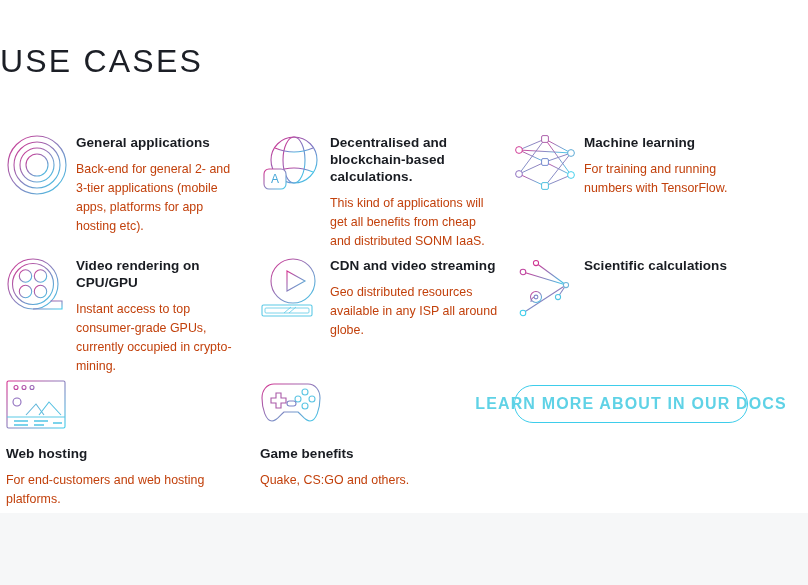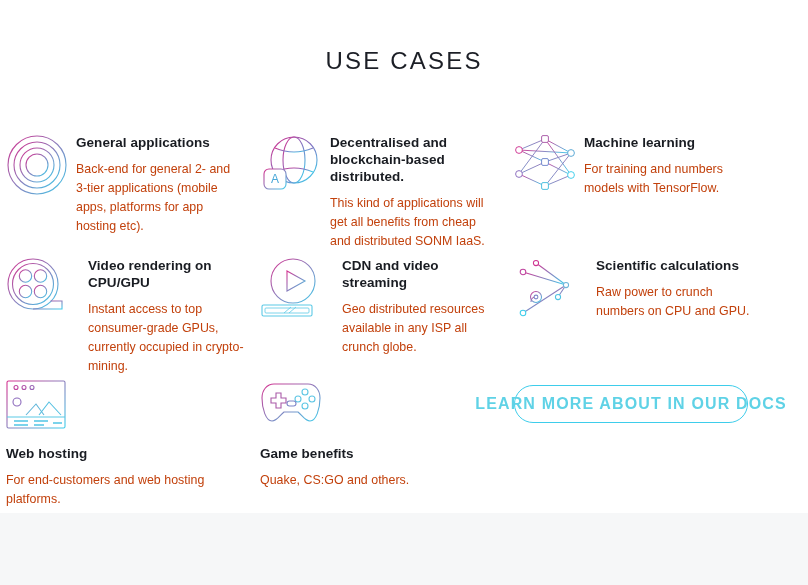--- a/index.html
+++ b/index.html
@@ -18,22 +18,22 @@
     height: 585px;
     background: #ffffff;
   }
 
   
   .section-title {
     position: absolute;
     top: 42px;
     left: 0;
     width: 808px;
-    text-align: center;
-    font-size: 24px;
+    text-align: left;
+    font-size: 32px;
     font-weight: 400;
     letter-spacing: 2.2px;
     color: #1c1f26;
     line-height: 38px;
   }
 
   
   .grid {
     position: absolute;
     top: 132px;
@@ -44,21 +44,21 @@
     grid-auto-rows: min-content;
     row-gap: 0;
   }
 
   .cell {
     display: flex;
     align-items: flex-start;
     padding-right: 16px;
   }
   .cell.r1 { height: 123px; }
-  .cell.r2 { height: 122px; gap: 12px; }
+  .cell.r2 { height: 122px; }
   .cell.r3 { height: 80px; flex-direction: column; }
 
   .icon-wrap {
     flex: 0 0 auto;
     width: 70px;
     height: 66px;
     display: flex;
     align-items: flex-start;
     justify-content: flex-start;
     padding-top: 2px;
@@ -187,21 +187,21 @@
           <ellipse cx="34" cy="26" rx="11" ry="23"></ellipse>
           <line x1="11" y1="26" x2="57" y2="26"></line>
           <path d="M15 14 Q34 22 53 14"></path>
           <path d="M15 38 Q34 30 53 38"></path>
           <line x1="34" y1="3" x2="34" y2="49"></line>
           <rect x="4" y="35" width="22" height="20" rx="5" fill="#ffffff" stroke="url(#gradB)"></rect>
           <text x="15" y="49" font-family="Liberation Sans, sans-serif" font-size="12" fill="#4aa8d8" stroke="none" text-anchor="middle">A</text>
         </svg>
       </div>
       <div class="txt">
-        <div class="item-title">Decentralised and blockchain-based distributed.</div>
+        <div class="item-title">Decentralised and blockchain-based calculations.</div>
         <div class="item-desc">This kind of applications will get all benefits from cheap and distributed SONM IaaS.</div>
       </div>
     </div>
 
     <div class="cell r1">
       <div class="icon-wrap">
         <svg width="62" height="58" viewBox="0 0 62 58" fill="none" stroke="url(#gradD)" stroke-width="0.95">
           <g>
             <line x1="5" y1="16" x2="31" y2="5"></line>
             <line x1="5" y1="16" x2="31" y2="28"></line>
@@ -225,21 +225,21 @@
             <rect x="27.6" y="1.6" width="6.8" height="6.8" rx="1.4" stroke="#a95aa8"></rect>
             <rect x="27.6" y="24.6" width="6.8" height="6.8" rx="1.4" stroke="#6f86cc"></rect>
             <rect x="27.6" y="48.6" width="6.8" height="6.8" rx="1.4" stroke="#49bede"></rect>
             <circle cx="57" cy="19" r="3.4" stroke="#56a6d4"></circle>
             <circle cx="57" cy="41" r="3.4" stroke="#3ecdeb"></circle>
           </g>
         </svg>
       </div>
       <div class="txt">
         <div class="item-title">Machine learning</div>
-        <div class="item-desc">For training and numbers models with TensorFlow.</div>
+        <div class="item-desc">For training and running numbers with TensorFlow.</div>
       </div>
     </div>
 
     <div class="cell r2">
       <div class="icon-wrap">
         <svg width="62" height="60" viewBox="0 0 62 60" fill="none" stroke="url(#gradB)" stroke-width="1.1">
           <circle cx="27" cy="27" r="25"></circle>
           <circle cx="27" cy="27" r="20.5"></circle>
           <circle cx="19.5" cy="19" r="6.2"></circle>
           <circle cx="34.5" cy="19" r="6.2"></circle>
@@ -261,21 +261,21 @@
           <circle cx="33" cy="24" r="22"></circle>
           <path d="M27 14 L45 24 L27 34 Z"></path>
           <rect x="2" y="48" width="50" height="11" rx="1.5" stroke="#5bc9e6"></rect>
           <rect x="5" y="51" width="44" height="5" rx="1" stroke="#5bc9e6" stroke-width="0.8"></rect>
           <line x1="24" y1="56" x2="31" y2="50" stroke="#5bc9e6" stroke-width="0.8"></line>
           <line x1="29" y1="56" x2="36" y2="50" stroke="#5bc9e6" stroke-width="0.8"></line>
         </svg>
       </div>
       <div class="txt">
         <div class="item-title">CDN and video streaming</div>
-        <div class="item-desc">Geo distributed resources available in any ISP all crunch globe.</div>
+        <div class="item-desc">Geo distributed resources available in any ISP all around globe.</div>
       </div>
     </div>
 
     <div class="cell r2">
       <div class="icon-wrap">
         <svg width="58" height="62" viewBox="0 0 58 62" fill="none" stroke="url(#gradD)" stroke-width="1.05">
           <line x1="22" y1="6" x2="52" y2="28"></line>
           <line x1="22" y1="6" x2="22" y2="40"></line>
           <line x1="9" y1="15" x2="52" y2="28"></line>
           <line x1="9" y1="15" x2="9" y2="56"></line>
@@ -289,21 +289,20 @@
             <circle cx="9" cy="15" r="2.8" stroke="#c0449f"></circle>
             <circle cx="52" cy="28" r="2.6" stroke="#6fb4d9"></circle>
             <circle cx="44" cy="40" r="2.6" stroke="#4fc3e3"></circle>
             <circle cx="9" cy="56" r="2.8" stroke="#3ecdeb"></circle>
             <circle cx="22" cy="40" r="1.9" stroke="#7f86c8"></circle>
           </g>
         </svg>
       </div>
       <div class="txt">
         <div class="item-title">Scientific calculations</div>
-        <div class="item-desc">Raw power to crunch numbers on CPU and GPU.</div>
       </div>
     </div>
 
     <div class="cell r3">
       <div class="icon-wrap">
         <svg width="62" height="52" viewBox="0 0 62 52" fill="none" stroke="url(#gradB)" stroke-width="1.1">
           <rect x="1" y="2" width="58" height="47" rx="1.5"></rect>
           <line x1="1" y1="15" x2="59" y2="15"></line>
           <circle cx="10" cy="8.5" r="2" stroke="#c0449f"></circle>
           <circle cx="18" cy="8.5" r="2" stroke="#b054a9"></circle>

